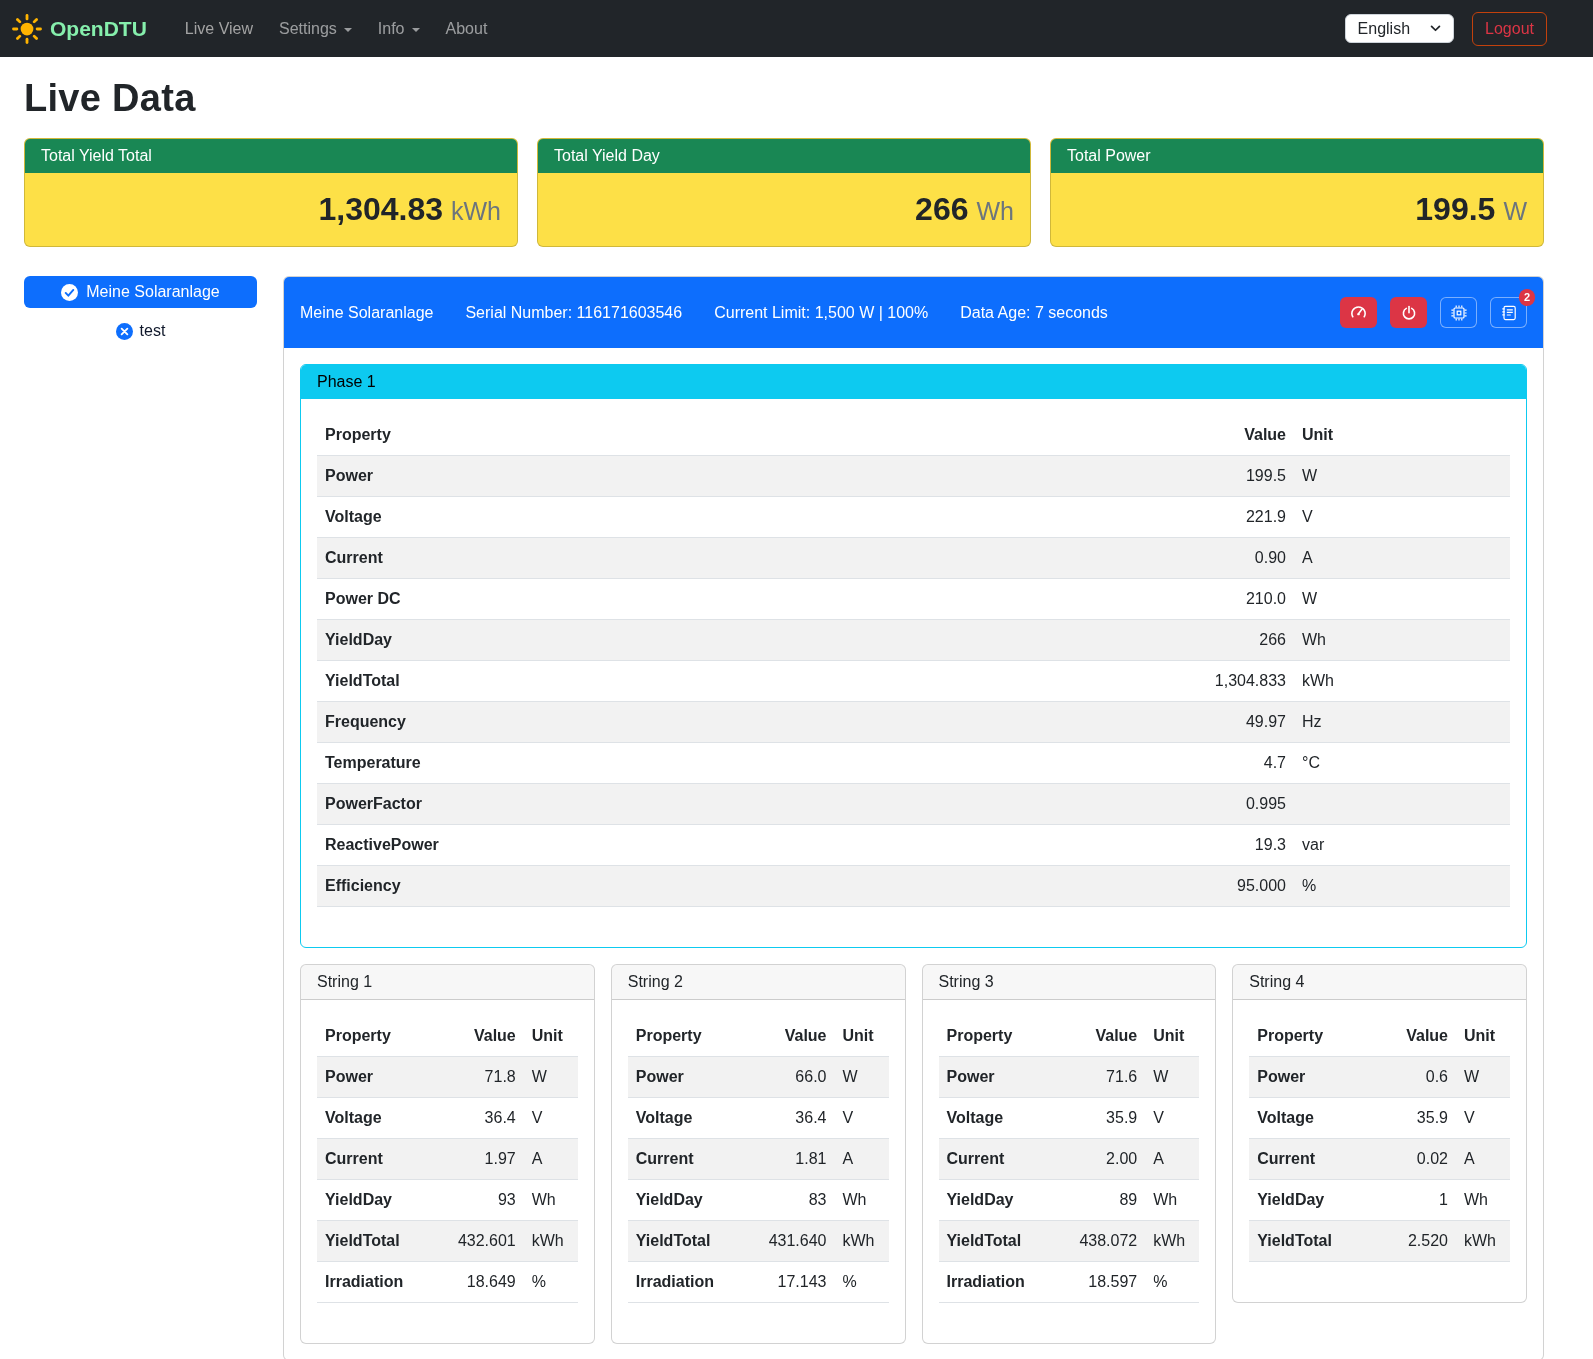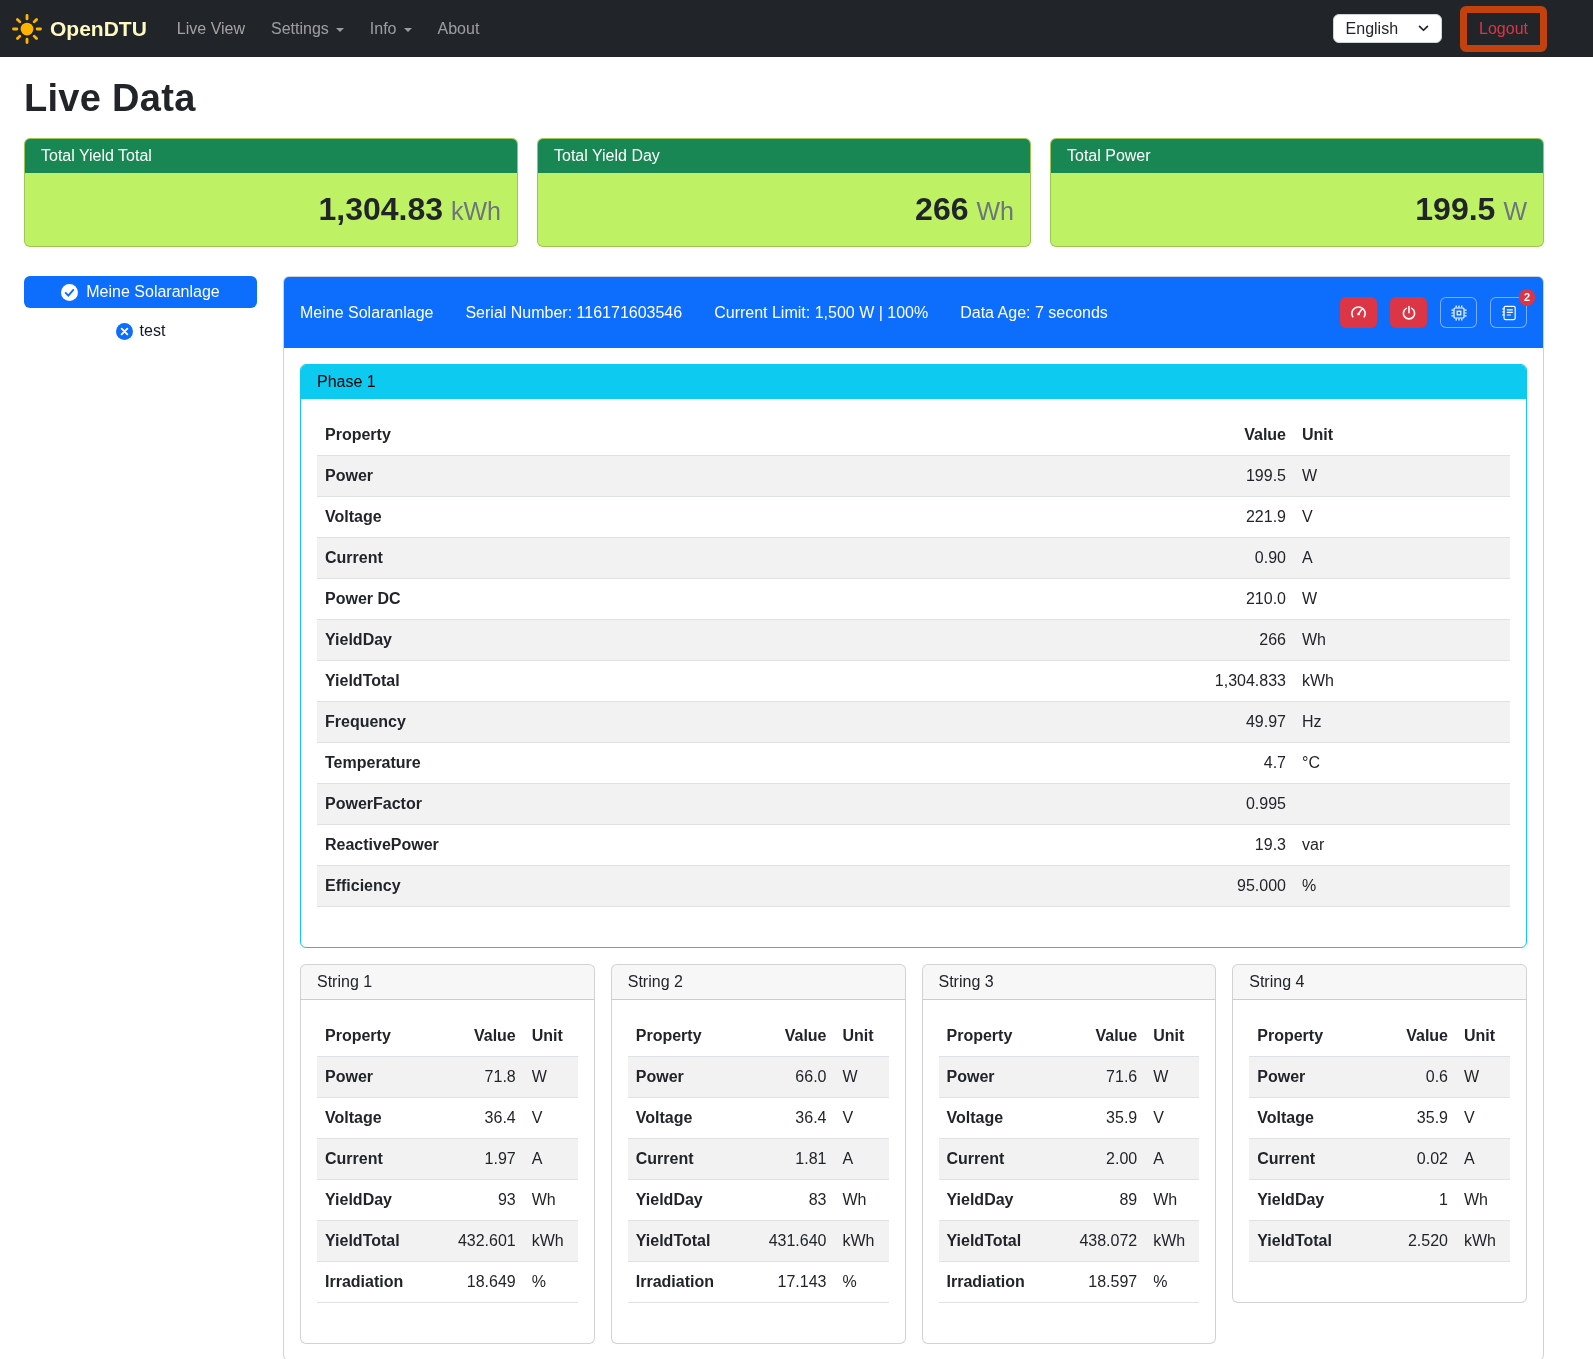--- a/index.html
+++ b/index.html
@@ -15,22 +15,22 @@
   
   .navbar {
     height: 57px;
     background: #212529;
     display: flex;
     align-items: center;
     padding: 0 46px 0 12px;
   }
   .brand {
     display: flex; align-items: center; gap: 8px;
-    color: #fef9c3; font-size: 21px; font-weight: 700;
-    margin-right: 20px; cursor: pointer;
+    color: #86efac; font-size: 21px; font-weight: 700;
+    margin-right: 28px; cursor: pointer;
   }
   .nav-links { display: flex; align-items: center; gap: 6px; flex: 1; }
   .nav-link {
     color: rgba(255,255,255,.55);
     padding: 8px 10px;
     display: flex; align-items: center; gap: 7px;
     cursor: pointer; text-decoration: none;
   }
   .nav-link.active { color: #a3a3a3; }
   .caret {
@@ -43,33 +43,33 @@
   .nav-right { display: flex; align-items: center; gap: 18px; }
   .lang-select {
     background: #fff; color: #212529;
     border: 1px solid #ced4da; border-radius: 6px;
     height: 29px; padding: 6px 12px;
     display: flex; align-items: center; gap: 20px;
     cursor: pointer;
   }
   .logout-btn {
     background: transparent;
-    border: 7px solid #c2410c; color: #dc3545;
+    border: 1px solid #c2410c; color: #dc3545;
     border-radius: 6px; padding: 7px 12px;
     font-size: 16px; font-family: inherit; cursor: pointer;
   }
 
   
   .container { padding: 20px 49px 24px 24px; }
   .page-title { font-size: 38px; font-weight: 600; margin: 0 0 18px 0; letter-spacing: .3px; }
 
   
   .summary-row { display: flex; gap: 19px; margin-bottom: 29px; }
   .summary-card {
-    flex: 1; background: #bef264;
+    flex: 1; background: #fde047;
     border: 1px solid rgba(0,0,0,.175); border-radius: 6px;
   }
   .summary-card-header {
     background: #198754; color: #fff;
     padding: 8px 16px; border-radius: 5px 5px 0 0;
   }
   .summary-card-body { padding: 18px 16px; text-align: right; }
   .summary-value { font-size: 32px; font-weight: 600; }
   .summary-unit { font-size: 25px; color: #6c757d; margin-left: 8px; font-weight: 400; }
 

